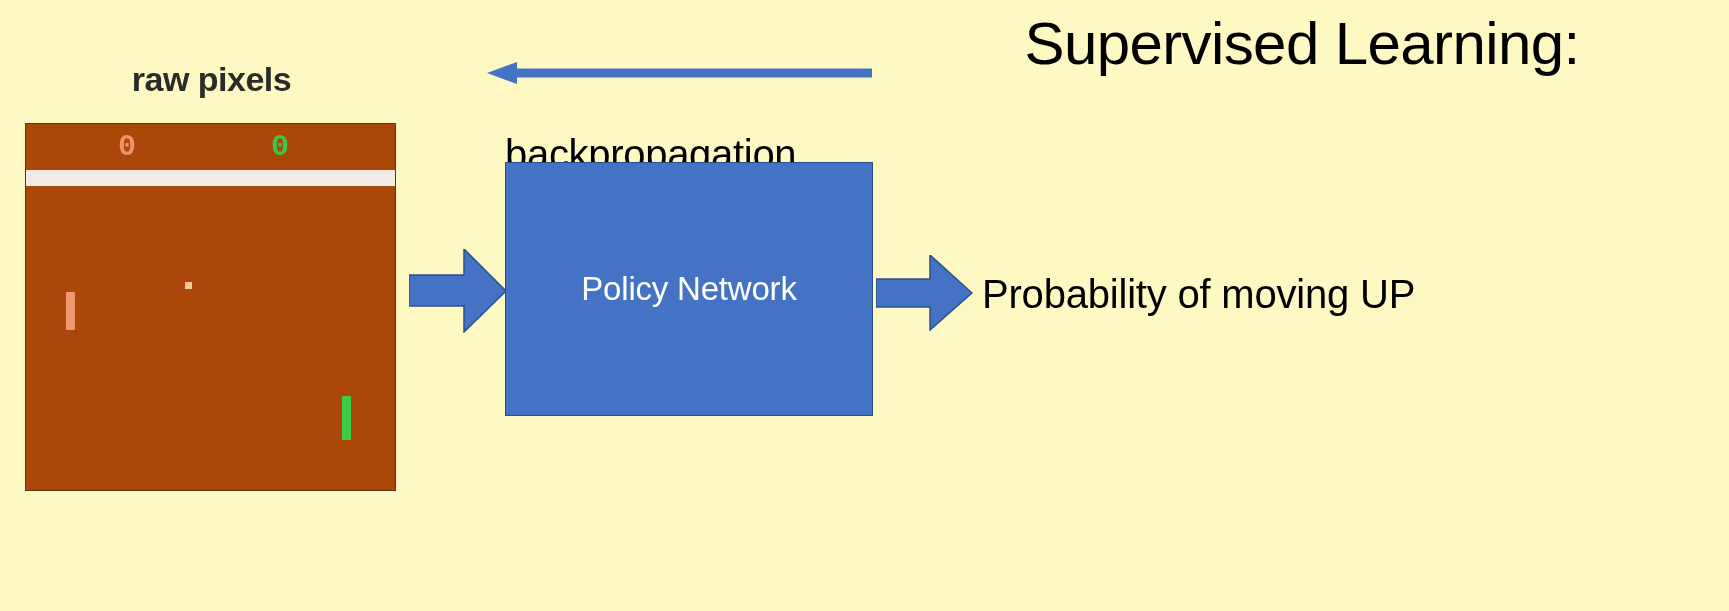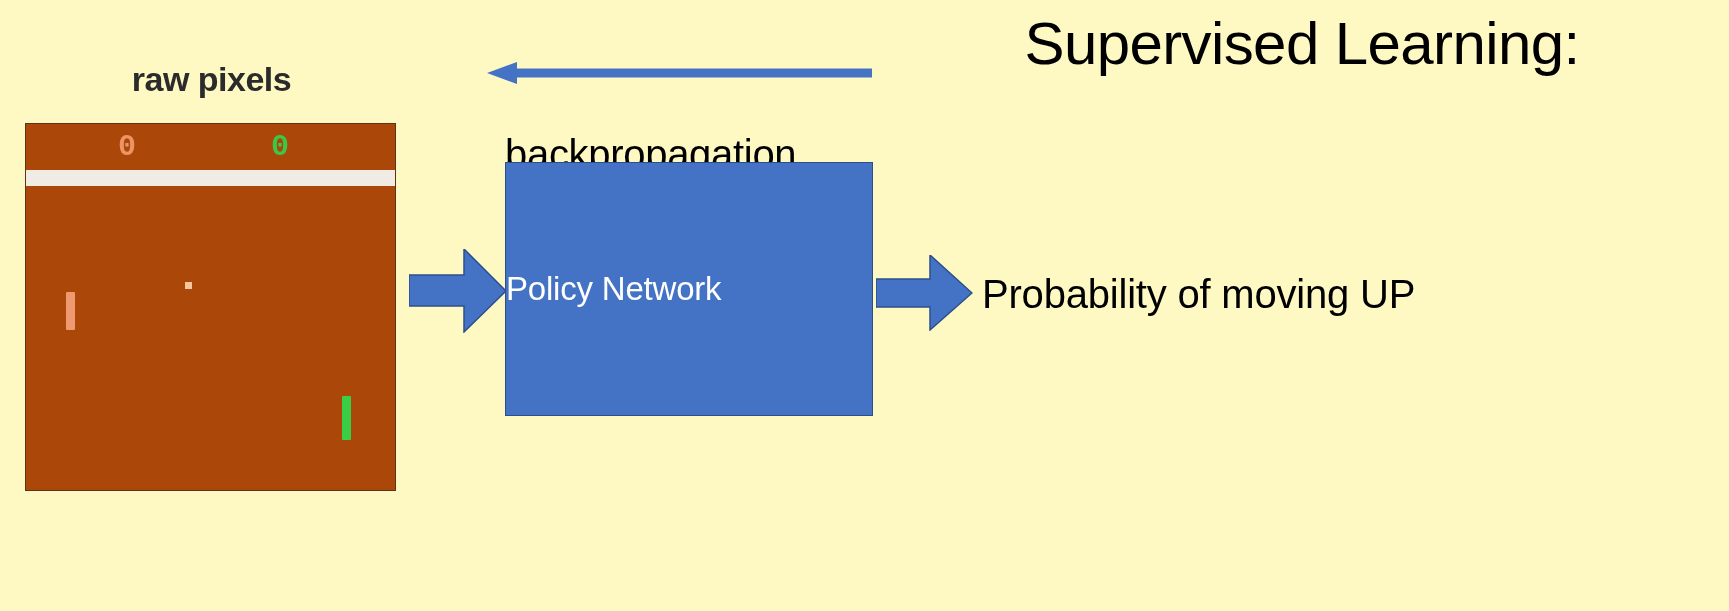--- a/index.html
+++ b/index.html
@@ -156,21 +156,21 @@
     position: absolute;
     left: 505px;
     top: 162px;
     width: 368px;
     height: 254px;
     background: #4472c4;
     border: 1px solid #2c4f8c;
     box-sizing: border-box;
     display: flex;
     align-items: center;
-    justify-content: flex-start;
+    justify-content: center;
   }
   .policy-box-label {
     color: #ffffff;
     font-size: 33px;
     font-family: "Liberation Sans", sans-serif;
     letter-spacing: -0.2px;
   }
 
   
   .block-arrow {

